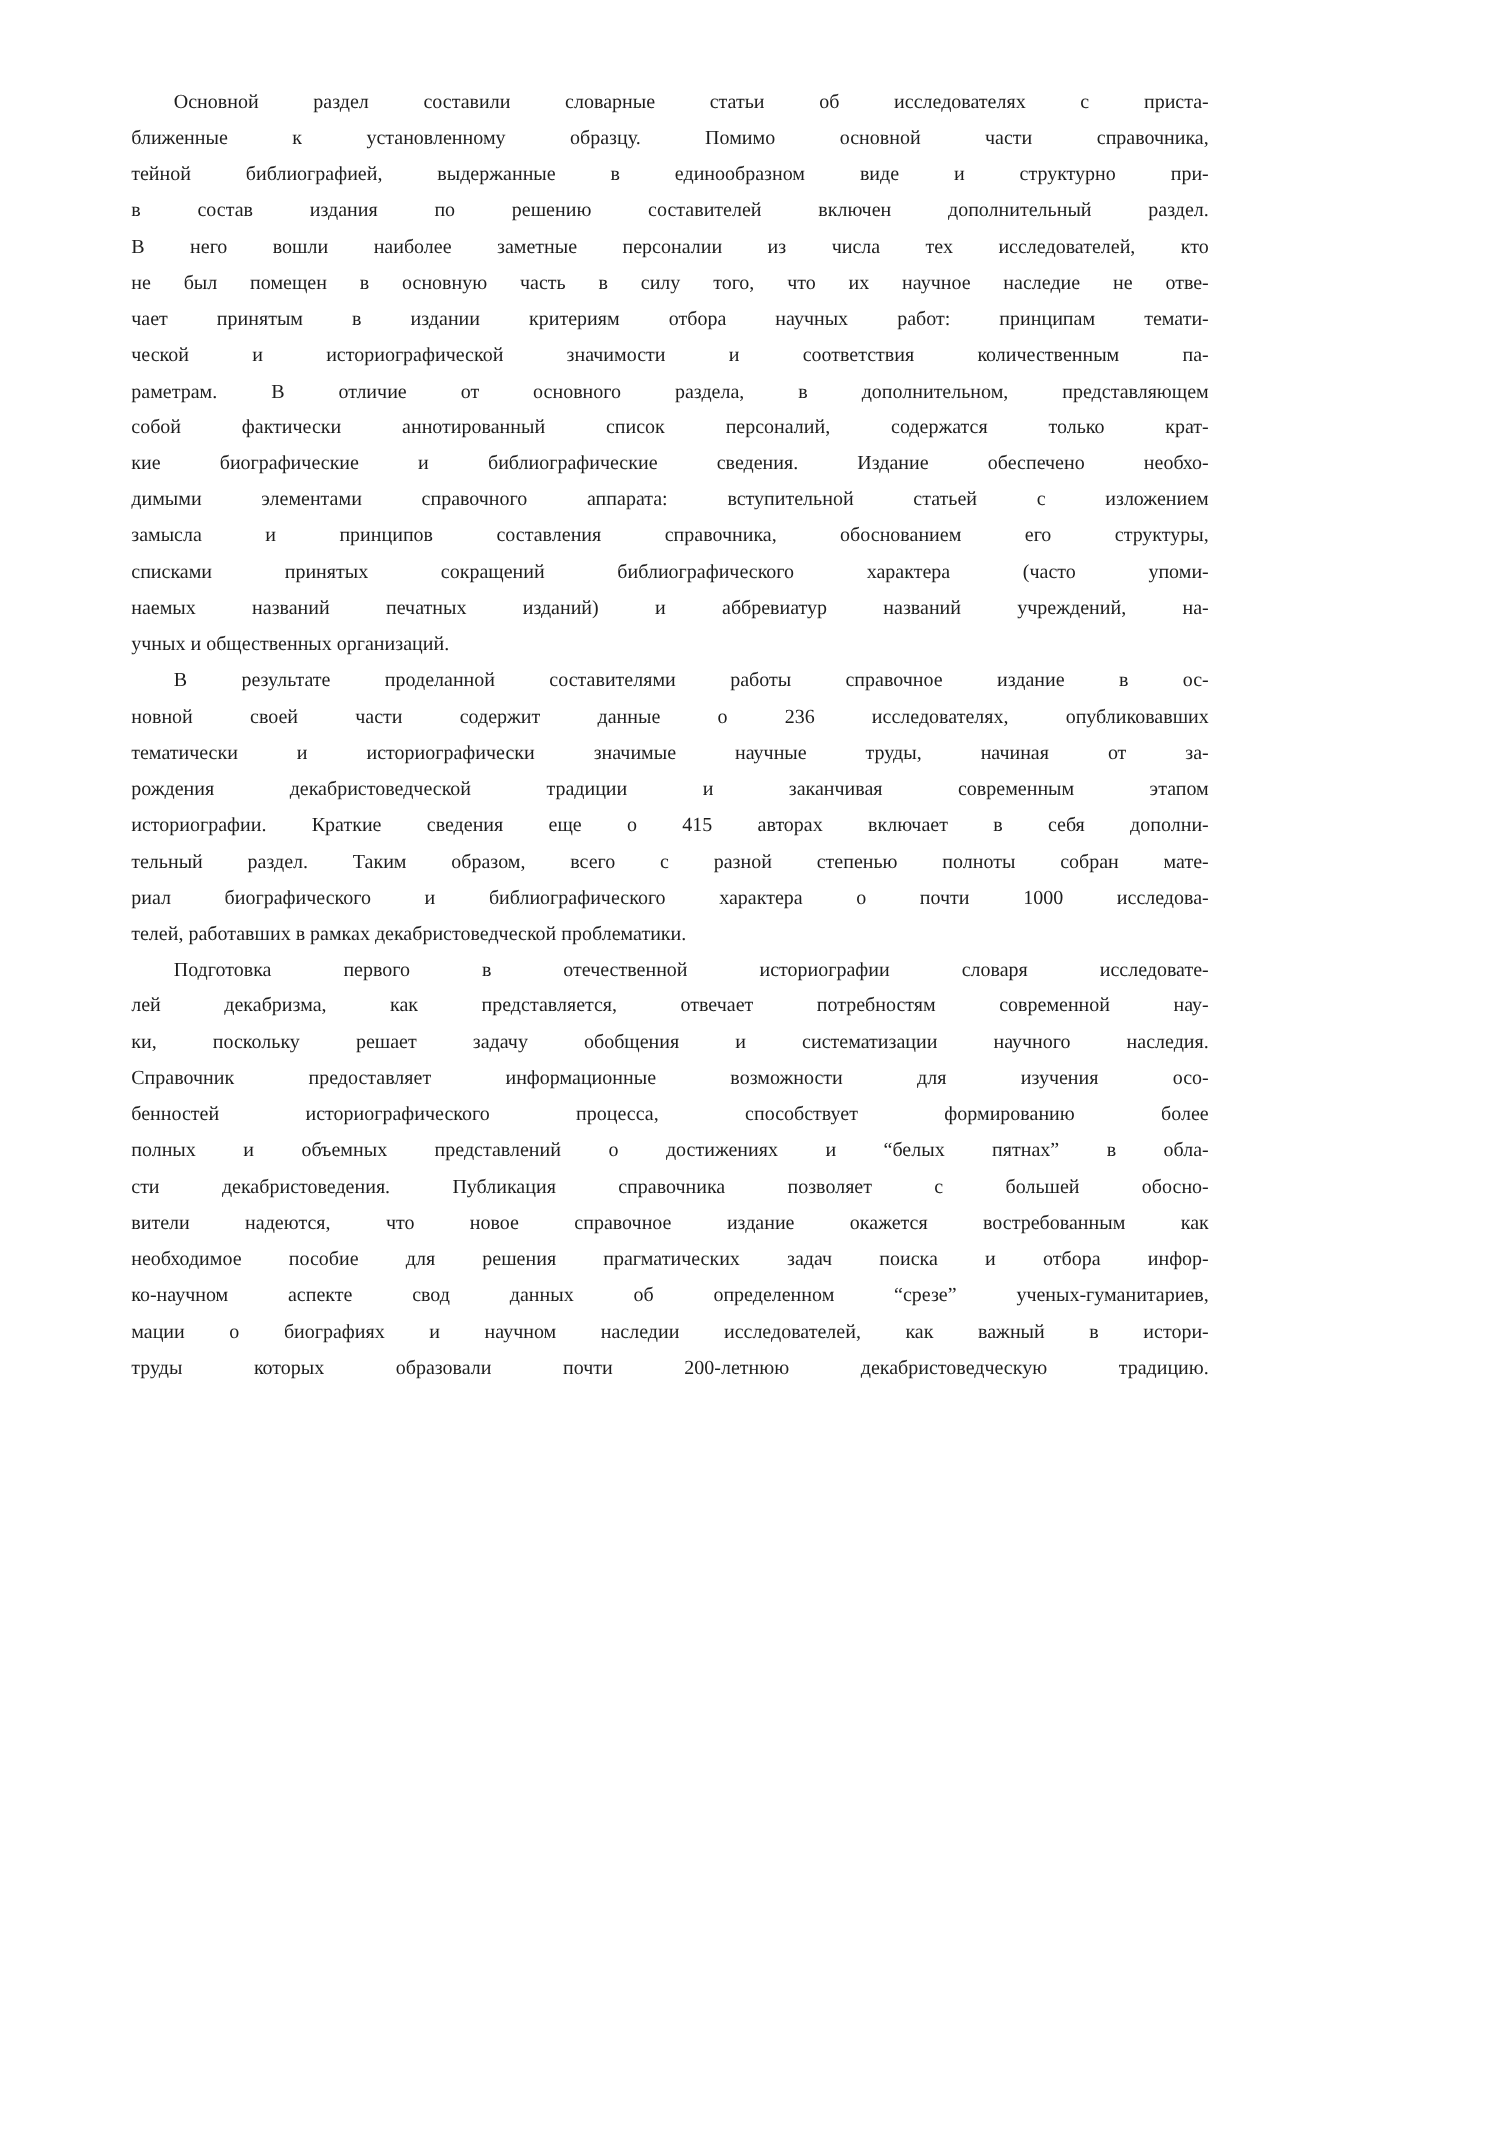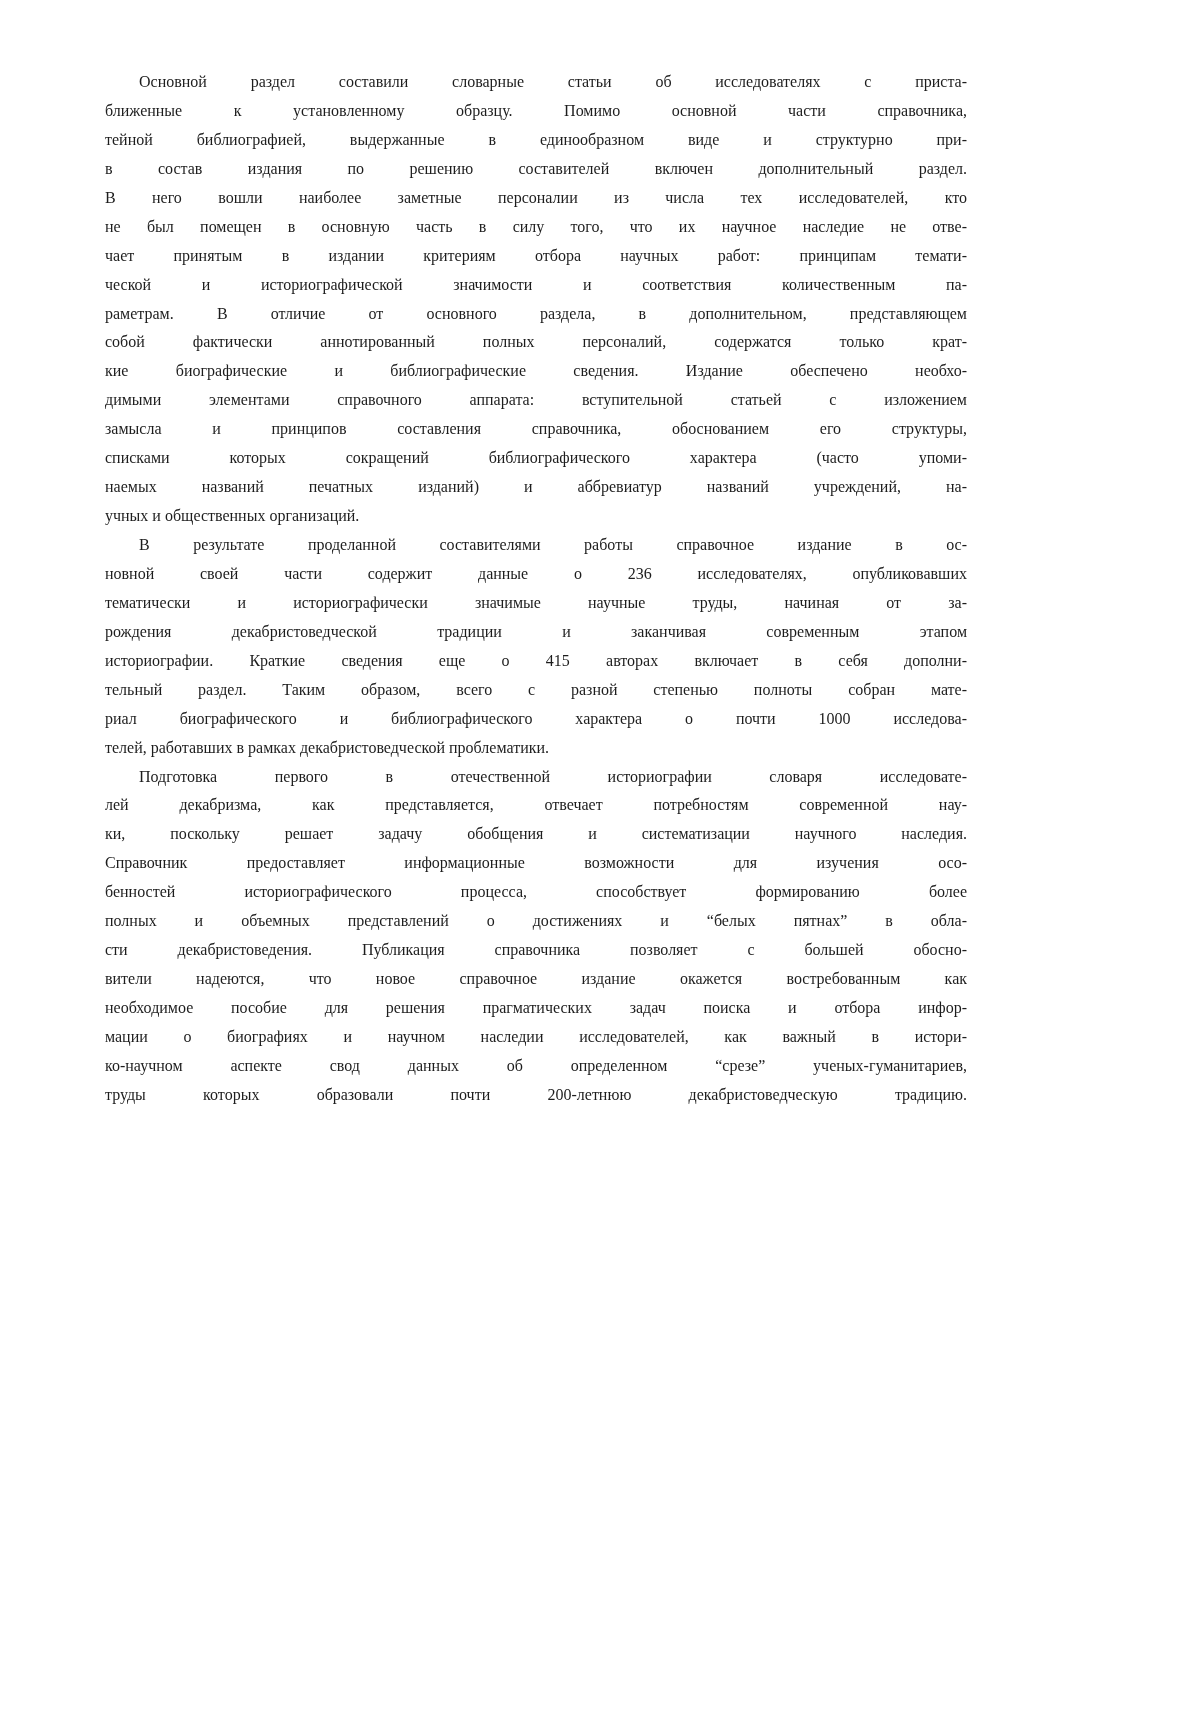--- a/index.html
+++ b/index.html
@@ -50,41 +50,41 @@
   <div class="text-block" style="color: rgb(29, 29, 29);">
       <div class="line first">Основной раздел составили словарные статьи об исследователях с приста-</div>
       <div class="line">ближенные к установленному образцу. Помимо основной части справочника,</div>
       <div class="line">тейной библиографией, выдержанные в единообразном виде и структурно при-</div>
       <div class="line">в состав издания по решению составителей включен дополнительный раздел.</div>
       <div class="line">В него вошли наиболее заметные персоналии из числа тех исследователей, кто</div>
       <div class="line">не был помещен в основную часть в силу того, что их научное наследие не отве-</div>
       <div class="line">чает принятым в издании критериям отбора научных работ: принципам темати-</div>
       <div class="line">ческой и историографической значимости и соответствия количественным па-</div>
       <div class="line">раметрам. В отличие от основного раздела, в дополнительном, представляющем</div>
-      <div class="line">собой фактически аннотированный полных персоналий, содержатся только крат-</div>
+      <div class="line">собой фактически аннотированный список персоналий, содержатся только крат-</div>
       <div class="line">кие биографические и библиографические сведения. Издание обеспечено необхо-</div>
       <div class="line">димыми элементами справочного аппарата: вступительной статьей с изложением</div>
       <div class="line">замысла и принципов составления справочника, обоснованием его структуры,</div>
-      <div class="line">списками которых сокращений библиографического характера (часто упоми-</div>
+      <div class="line">списками принятых сокращений библиографического характера (часто упоми-</div>
       <div class="line">наемых названий печатных изданий) и аббревиатур названий учреждений, на-</div>
       <div class="line lastline">учных и общественных организаций.</div>
       <div class="line first">В результате проделанной составителями работы справочное издание в ос-</div>
       <div class="line">новной своей части содержит данные о 236 исследователях, опубликовавших</div>
       <div class="line">тематически и историографически значимые научные труды, начиная от за-</div>
       <div class="line">рождения декабристоведческой традиции и заканчивая современным этапом</div>
       <div class="line">историографии. Краткие сведения еще о 415 авторах включает в себя дополни-</div>
       <div class="line">тельный раздел. Таким образом, всего с разной степенью полноты собран мате-</div>
       <div class="line">риал биографического и библиографического характера о почти 1000 исследова-</div>
       <div class="line lastline">телей, работавших в рамках декабристоведческой проблематики.</div>
       <div class="line first">Подготовка первого в отечественной историографии словаря исследовате-</div>
       <div class="line">лей декабризма, как представляется, отвечает потребностям современной нау-</div>
       <div class="line">ки, поскольку решает задачу обобщения и систематизации научного наследия.</div>
       <div class="line">Справочник предоставляет информационные возможности для изучения осо-</div>
       <div class="line">бенностей историографического процесса, способствует формированию более</div>
       <div class="line">полных и объемных представлений о достижениях и “белых пятнах” в обла-</div>
       <div class="line">сти декабристоведения. Публикация справочника позволяет с большей обосно-</div>
       <div class="line">вители надеются, что новое справочное издание окажется востребованным как</div>
       <div class="line">необходимое пособие для решения прагматических задач поиска и отбора инфор-</div>
+      <div class="line">ко-научном аспекте свод данных об определенном “срезе” ученых-гуманитариев,</div>
       <div class="line">мации о биографиях и научном наследии исследователей, как важный в истори-</div>
-      <div class="line">ко-научном аспекте свод данных об определенном “срезе” ученых-гуманитариев,</div>
       <div class="line">труды которых образовали почти 200-летнюю декабристоведческую традицию.</div>
     </div>
 </div>
 
 </body></html>

